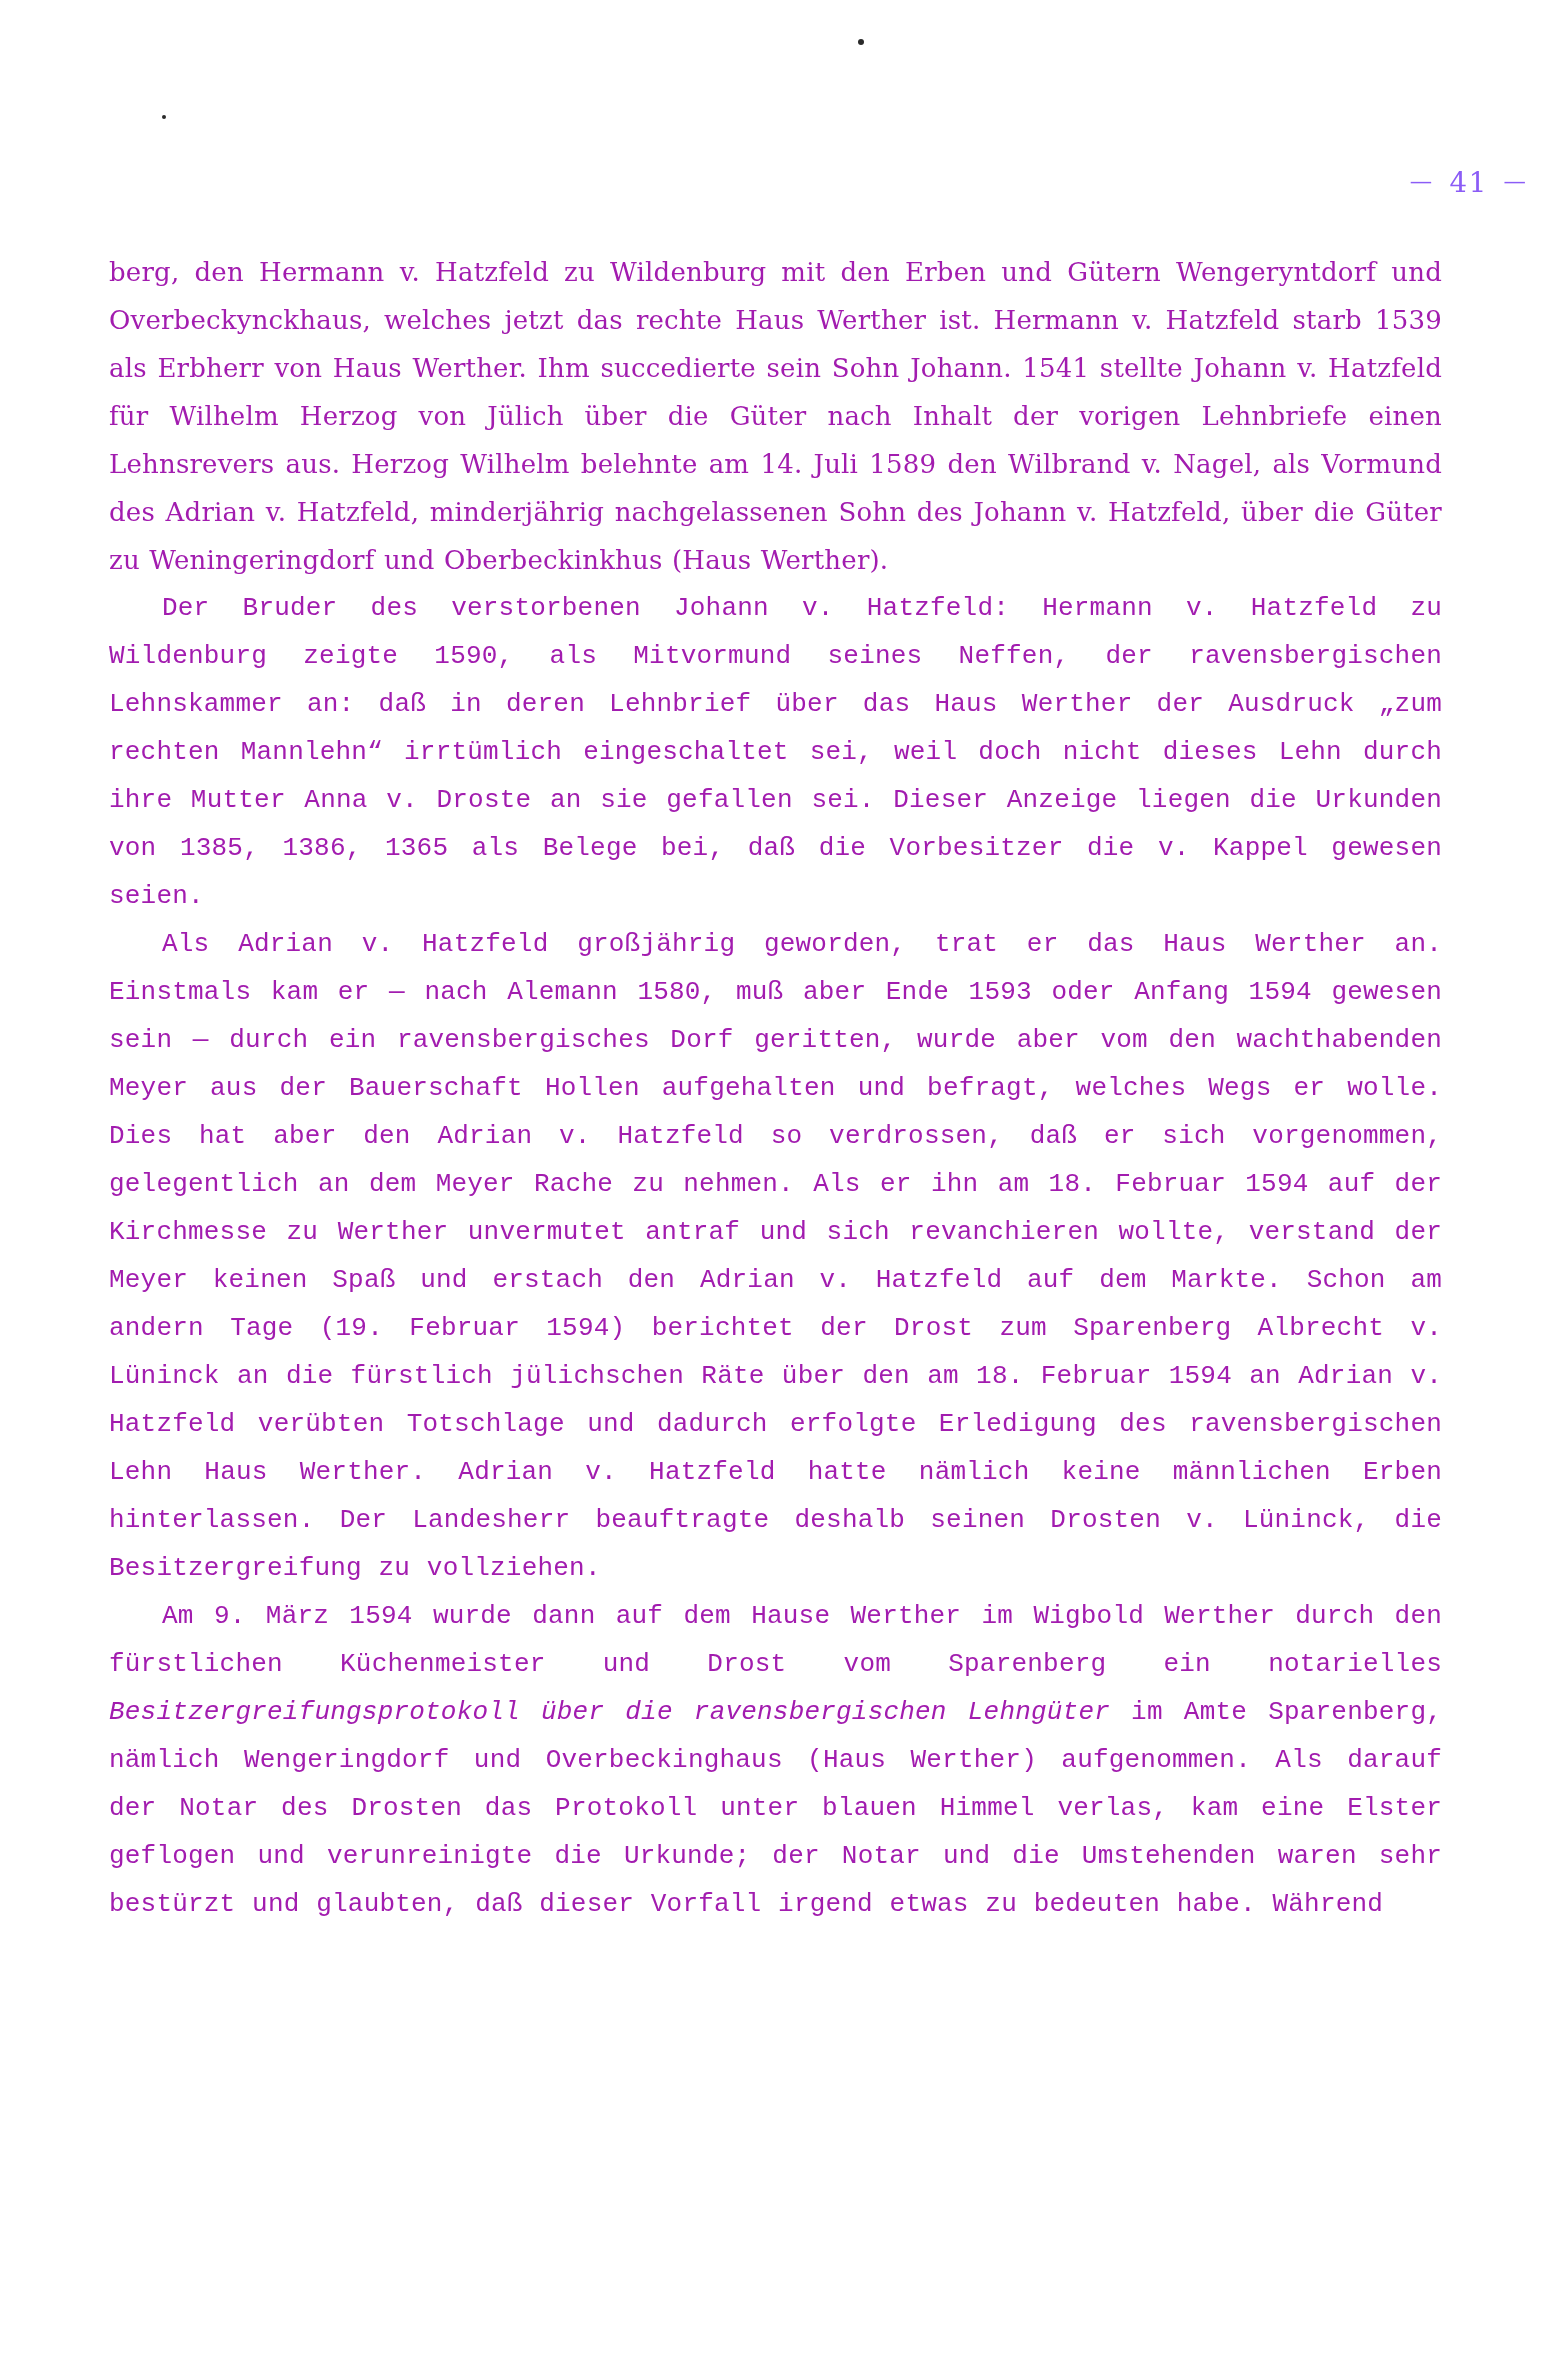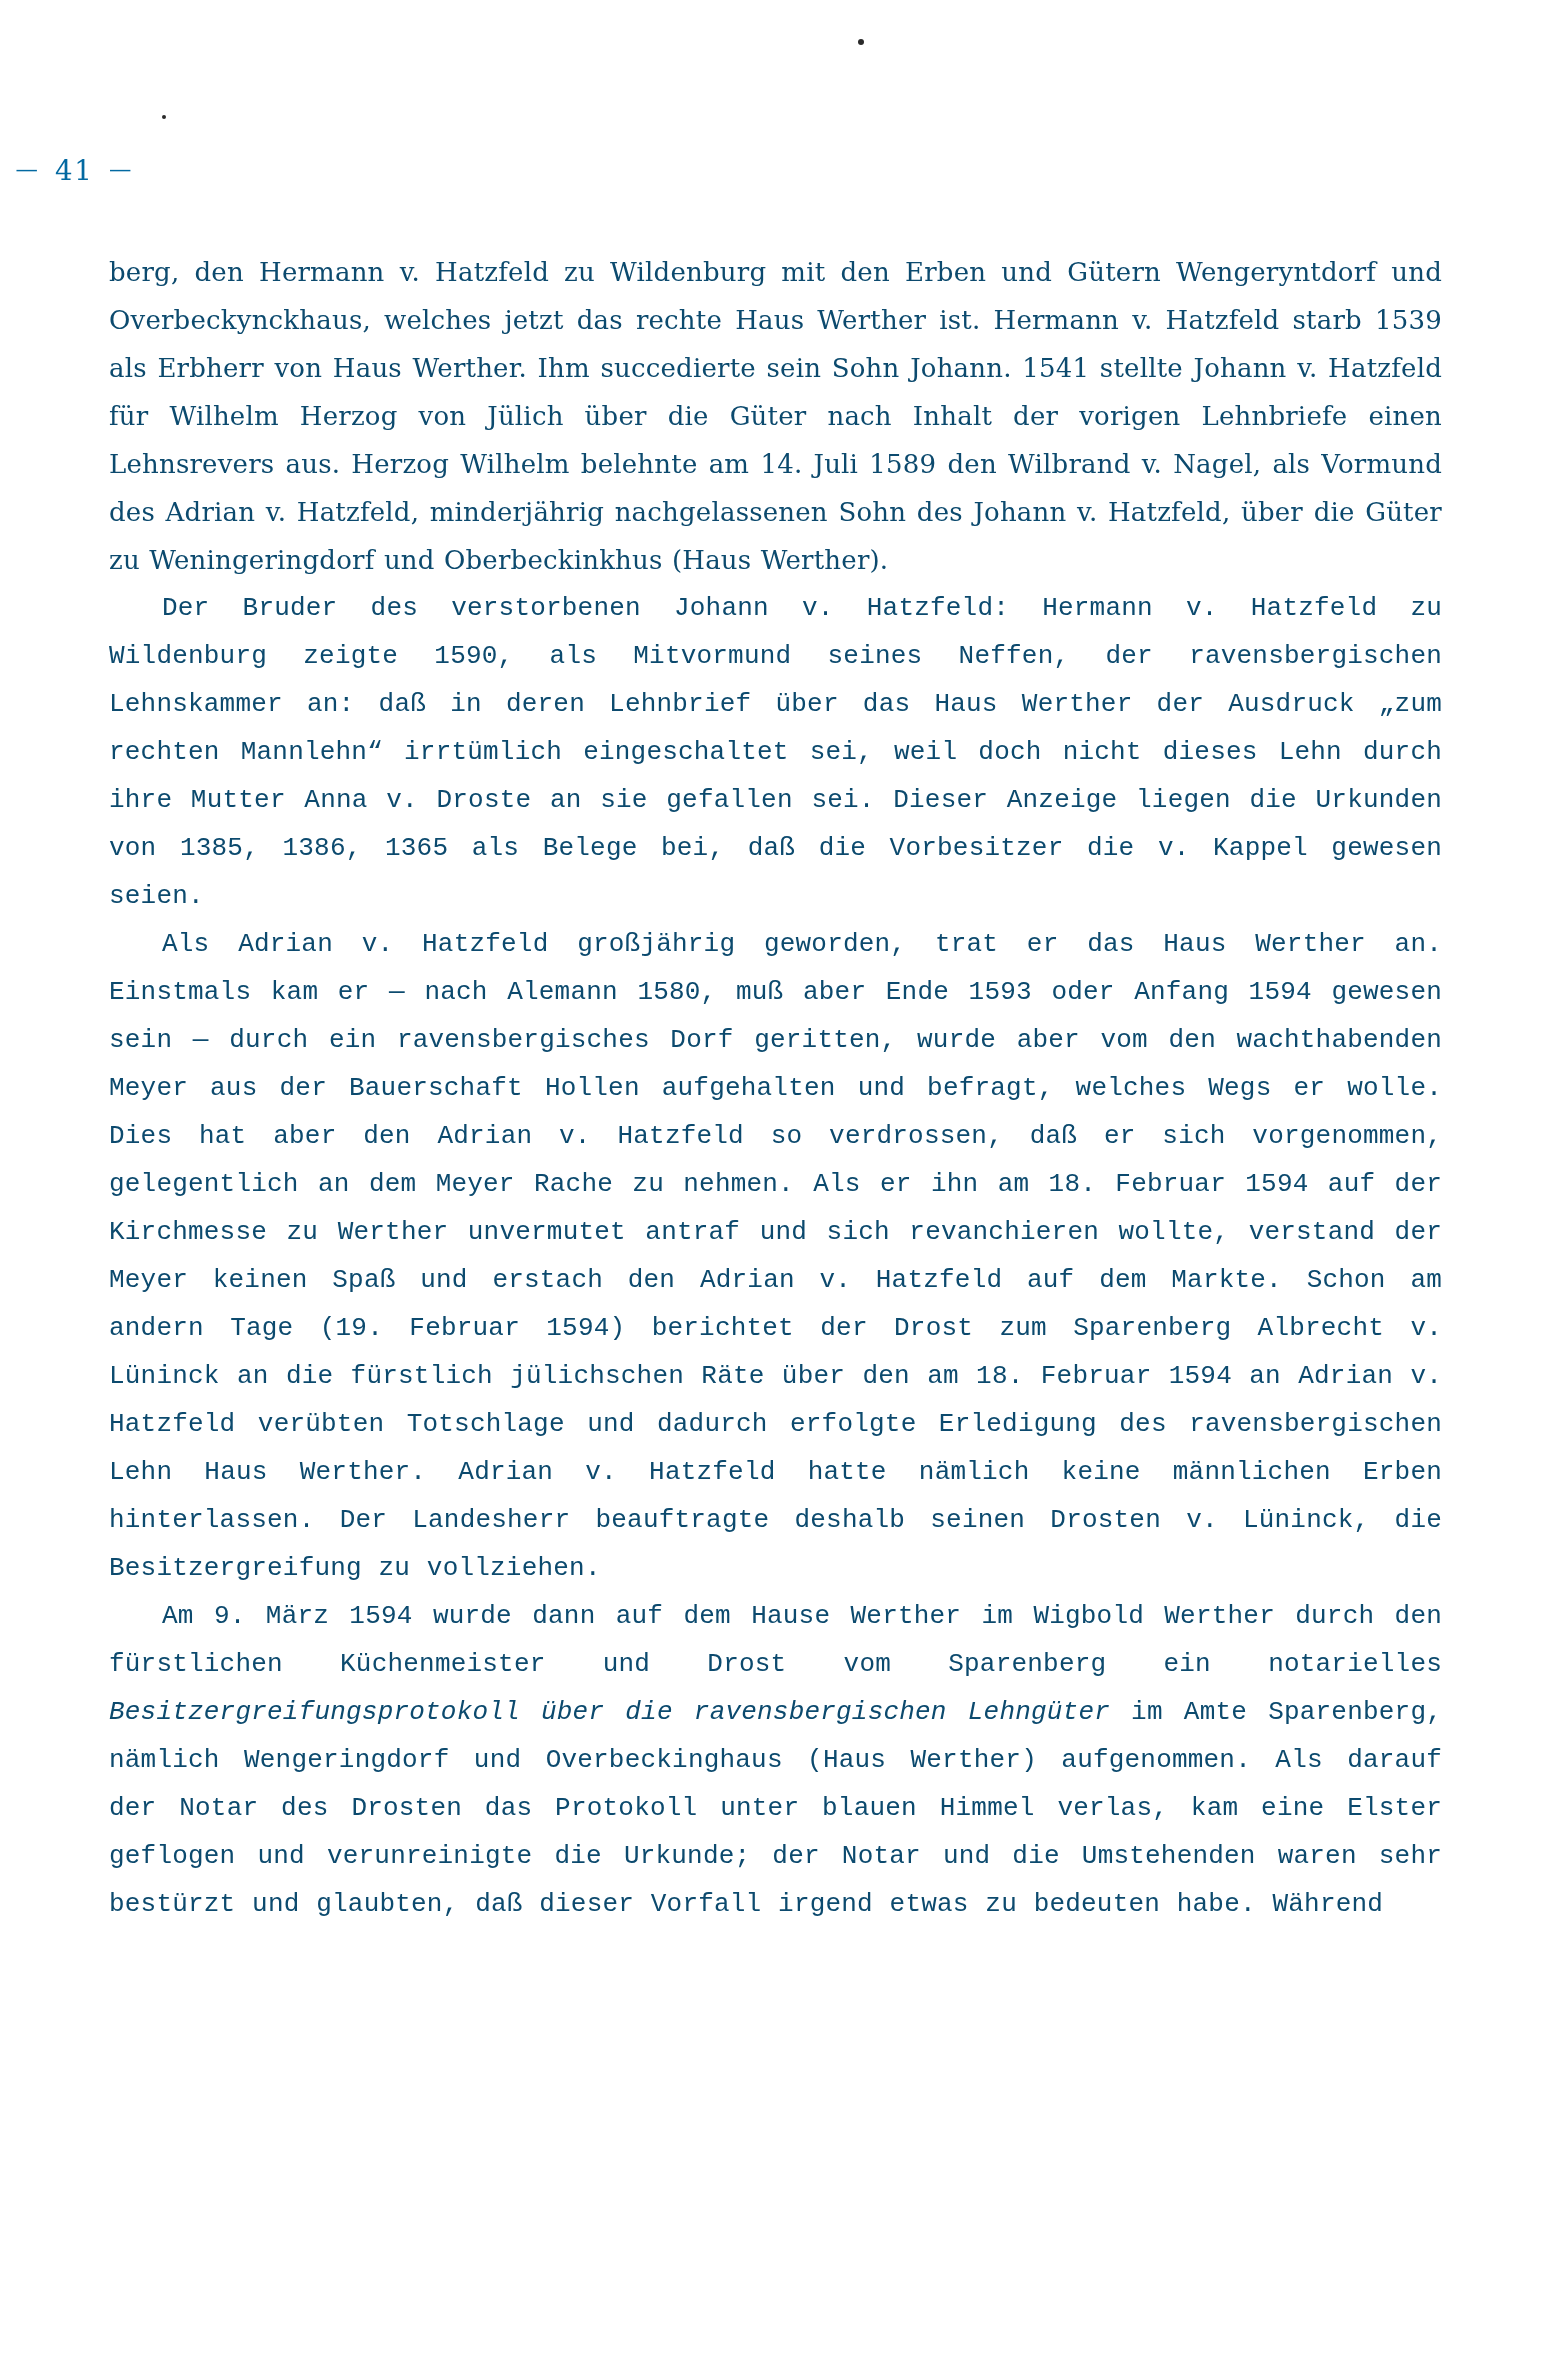--- a/index.html
+++ b/index.html
@@ -25,46 +25,46 @@
     position: absolute;
     width: 6px;
     height: 6px;
     border-radius: 50%;
     background: #2a2a2a;
   }
   .speck.s1 { left: 858px; top: 39px; }
   .speck.s2 { left: 162px; top: 115px; width: 4.3px; height: 4.3px; }
   .page-number {
     position: absolute;
-    top: 154px;
+    top: 166px;
     left: 0;
     width: 1543px;
-    text-align: left;
+    text-align: right;
     font-size: 27.6px;
     letter-spacing: 1.7px;
     font-family: "DejaVu Serif", serif;
-    color: #0369a1;
+    color: #8b5cf6;
   }
   .page-number .dash {
     display: inline-block;
     padding: 0 15.5px;
     font-size: 22.4px;
     vertical-align: 2.6px;
   }
   .body-text {
     position: absolute;
     top: 248px;
     left: 109px;
     width: 1333px;
     font-family: "DejaVu Serif", serif;
     font-size: 26px;
     line-height: 48px;
     text-align: justify;
     text-justify: inter-word;
-    color: #0c4a6e;
+    color: #a21caf;
     letter-spacing: 0.2px;
     word-spacing: 0.9px;
   }
   .body-text p {
     margin: 0;
     text-indent: 0;
   }
   .body-text p.indent {
     text-indent: 53px;
     font-family: Liberation Mono, monospace;

